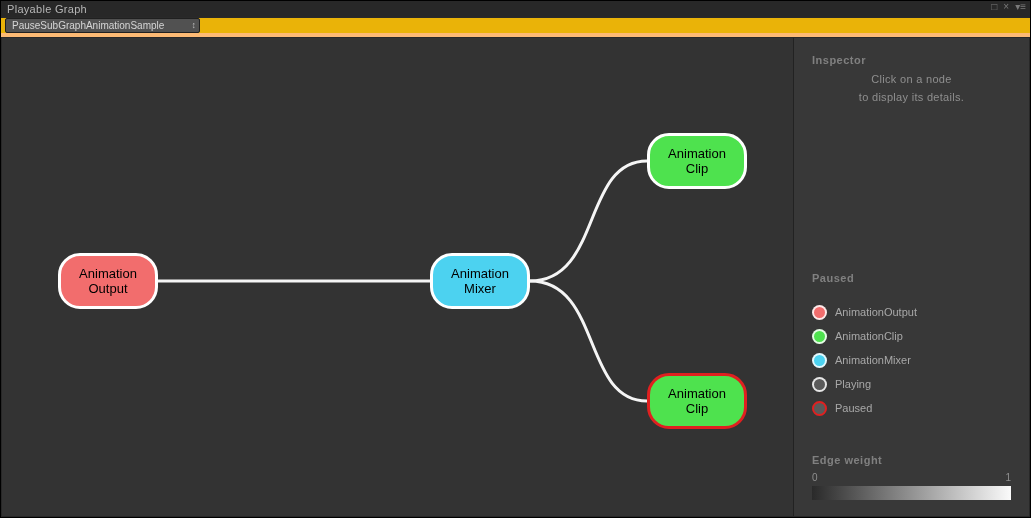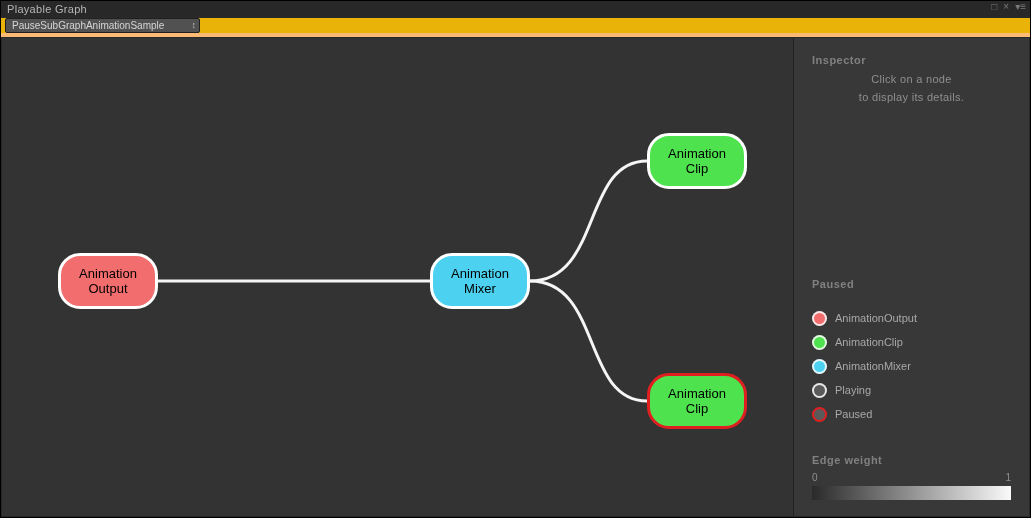--- a/index.html
+++ b/index.html
@@ -152,21 +152,21 @@
   .swatch {
     width: 15px;
     height: 15px;
     border-radius: 50%;
     border: 2px solid rgba(255,255,255,0.85);
     flex-shrink: 0;
   }
   .swatch.paused-sw { border-color: #e02020; background: #5a5a5a; }
   .swatch.playing-sw { background: #5a5a5a; }
   .legend-label { color: #a8a8a8; font-size: 11px; }
-  .edge-section { margin-top: 22px; }
+  .edge-section { margin-top: 28px; }
   .edge-labels {
     display: flex;
     justify-content: space-between;
     color: #8f8f8f;
     margin-top: 6px;
     margin-bottom: 3px;
     font-size: 10px;
   }
   .edge-gradient {
     height: 14px;

